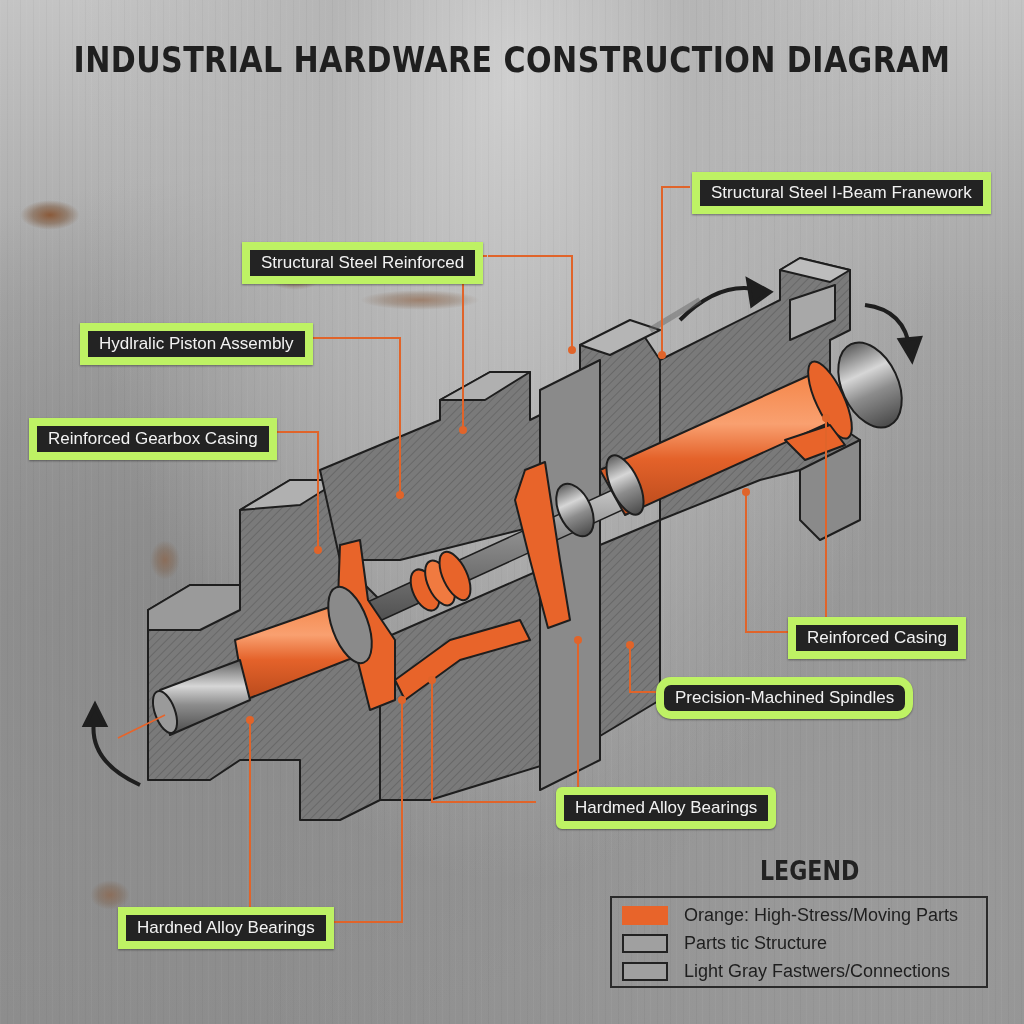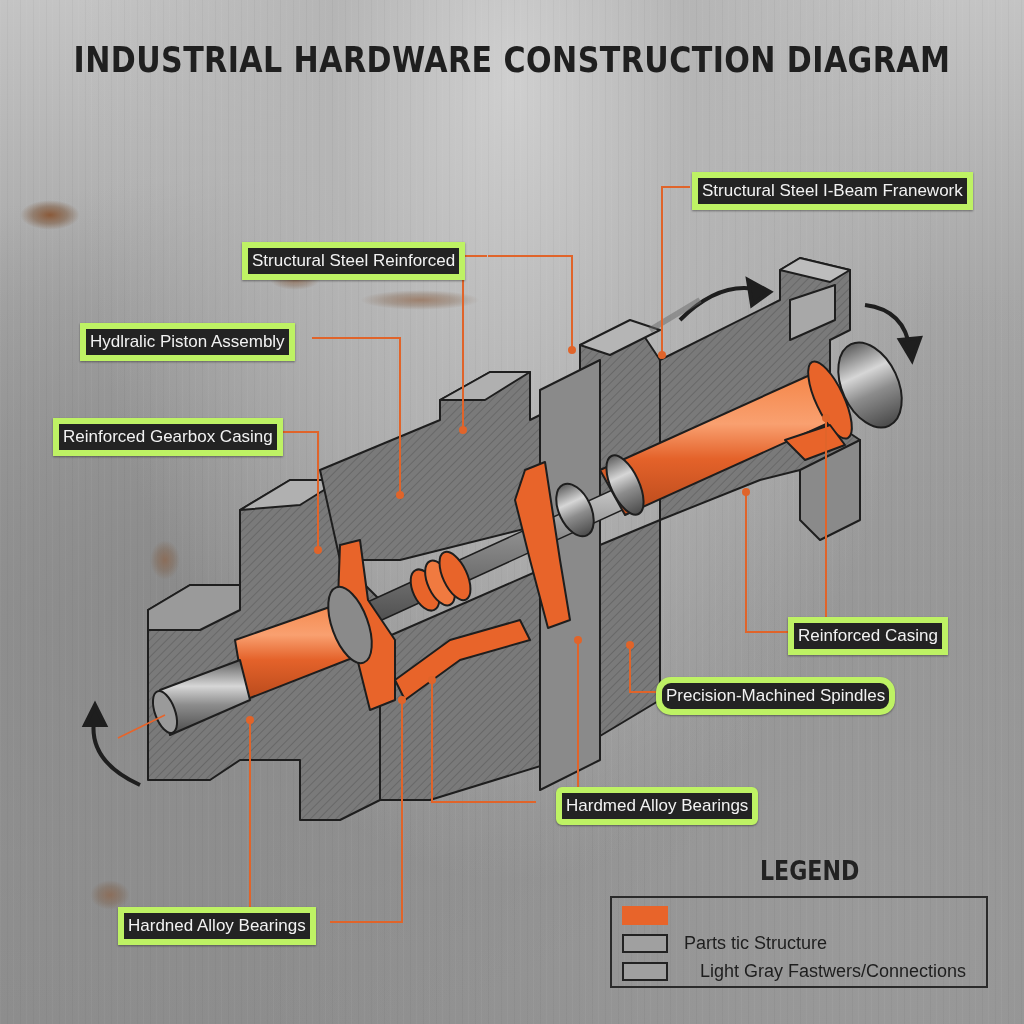--- a/index.html
+++ b/index.html
@@ -12,23 +12,23 @@
       radial-gradient(ellipse at 20% 60%, #8a8a8a 0%, rgba(138,138,138,0) 50%),
       radial-gradient(ellipse at 85% 90%, #9a9a9a 0%, rgba(154,154,154,0) 50%),
       linear-gradient(180deg,#c4c4c4 0%,#a6a6a6 30%,#959595 60%,#8d8d8d 100%);}
   .streaks{position:absolute;inset:0;
     background:repeating-linear-gradient(90deg, rgba(255,255,255,0.04) 0 1px, rgba(0,0,0,0) 1px 7px, rgba(0,0,0,0.03) 7px 8px, rgba(0,0,0,0) 8px 13px);}
   .rust{position:absolute;border-radius:50%;background:radial-gradient(ellipse,#8a5a3a 0%,rgba(120,80,50,0.5) 40%,rgba(0,0,0,0) 70%);}
   .title{position:absolute;left:0;right:0;top:40px;text-align:center;
     font-family:"DejaVu Sans",sans-serif;font-weight:bold;font-size:35px;letter-spacing:0.5px;
     color:#1f1f1f;transform:scaleX(0.86);transform-origin:center;}
   svg.diagram{position:absolute;left:0;top:0;}
-  .lbl{position:absolute;background:#232323;color:#f2f2f2;border:6px solid #bef264;
+  .lbl{position:absolute;background:#232323;color:#f2f2f2;border:8px solid #bef264;
     font-family:"Liberation Sans",sans-serif;font-size:17px;white-space:nowrap;
-    padding:3px 4px;line-height:20px;box-shadow:0 1px 2px rgba(0,0,0,0.4);}
+    padding:3px 11px;line-height:20px;box-shadow:0 1px 2px rgba(0,0,0,0.4);}
   .legend-title{position:absolute;left:760px;top:856px;font-family:"DejaVu Sans",sans-serif;
     font-weight:bold;font-size:26px;color:#222;transform:scaleX(0.85);transform-origin:left;}
   .legend{position:absolute;left:610px;top:896px;width:378px;height:92px;border:2px solid #2a2a2a;box-sizing:border-box;}
   .legend-row{position:absolute;left:10px;height:22px;display:flex;align-items:center;}
   .swatch{width:46px;height:19px;border:2px solid #222;box-sizing:border-box;margin-right:16px;}
   .legend-text{font-size:18px;color:#1e1e1e;font-family:"Liberation Sans",sans-serif;}
 </style>
 </head>
 <body>
 
@@ -153,32 +153,33 @@
     <circle cx="432" cy="680" r="4"></circle>
       <circle cx="578" cy="640" r="4"></circle>
     <circle cx="402" cy="700" r="4"></circle>
       <circle cx="250" cy="720" r="4"></circle>
   </g>
 </svg>
 
 <div class="lbl" style="left:692px;top:172px;">Structural Steel I-Beam Franework</div>
 <div class="lbl" style="left:242px;top:242px;">Structural Steel Reinforced</div>
 <div class="lbl" style="left:80px;top:323px;">Hydlralic Piston Assembly</div>
-<div class="lbl" style="left:29px;top:418px;margin-left:24px;">Reinforced Gearbox Casing</div>
+<div class="lbl" style="left:29px;top:418px;">Reinforced Gearbox Casing</div>
 <div class="lbl" style="left:788px;top:617px;">Reinforced Casing</div>
 <div class="lbl" style="left:656px;top:677px;border-radius:15px;">Precision-Machined Spindles</div>
 <div class="lbl" style="left:556px;top:787px;border-radius:6px;">Hardmed Alloy Bearings</div>
 <div class="lbl" style="left:118px;top:907px;">Hardned Alloy Bearings</div>
 
 <div class="legend-title">LEGEND</div>
 <div class="legend">
   <div class="legend-row" style="top:6px;">
     <div class="swatch" style="background:#e8642a;border-color:#e8642a;"></div>
+    <span class="legend-text">Orange: High-Stress/Moving Parts</span>
   </div>
   <div class="legend-row" style="top:34px;">
     <div class="swatch" style="background:#a0a0a0;"></div>
     <span class="legend-text">Parts tic Structure</span>
   </div>
-  <div class="legend-row" style="top:62px;gap:16px;">
+  <div class="legend-row" style="top:62px;">
     <div class="swatch" style="background:#a0a0a0;"></div>
     <span class="legend-text">Light Gray Fastwers/Connections</span>
   </div>
 </div>
 
 </body></html>

